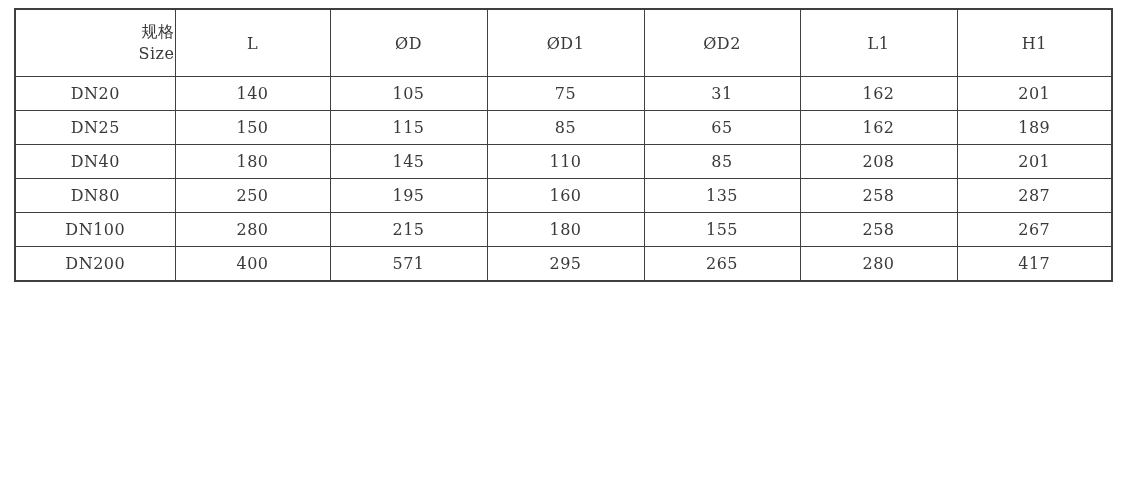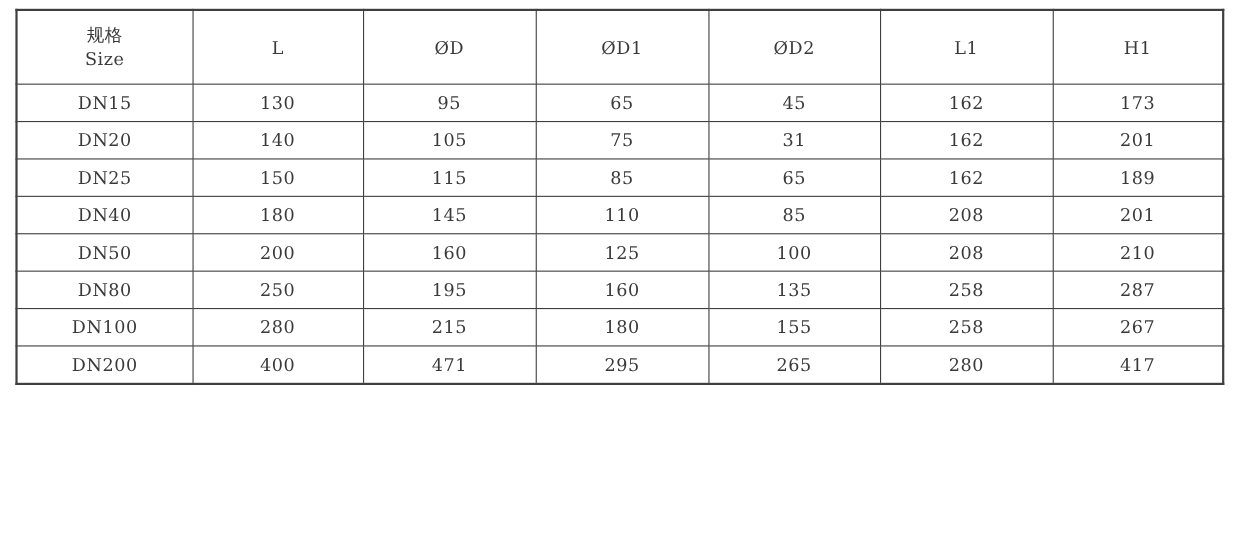--- a/index.html
+++ b/index.html
@@ -37,20 +37,21 @@
     background: #ffffff;
   }
   table.spec-table thead th {
     height: 66px;
   }
   table.spec-table tbody td {
     height: 33px;
   }
   .size-header-line {
     line-height: 1.35;
+    text-align: right;
   }
 </style>
 </head>
 <body>
 
 <div class="table-wrap">
   <table class="spec-table">
     <colgroup>
       <col style="width:160px">
       <col style="width:155px">
@@ -69,29 +70,20 @@
         <th>L</th>
         <th>ØD</th>
         <th>ØD1</th>
         <th>ØD2</th>
         <th>L1</th>
         <th>H1</th>
       </tr>
     </thead>
     <tbody id="spec-tbody">
         <tr>
-          <td>DN15</td>
-          <td>130</td>
-          <td>95</td>
-          <td>65</td>
-          <td>45</td>
-          <td>162</td>
-          <td>173</td>
-        </tr>
-        <tr>
           <td>DN20</td>
           <td>140</td>
           <td>105</td>
           <td>75</td>
           <td>31</td>
           <td>162</td>
           <td>201</td>
         </tr>
         <tr>
           <td>DN25</td>
@@ -105,50 +97,41 @@
         <tr>
           <td>DN40</td>
           <td>180</td>
           <td>145</td>
           <td>110</td>
           <td>85</td>
           <td>208</td>
           <td>201</td>
         </tr>
         <tr>
-          <td>DN50</td>
-          <td>200</td>
-          <td>160</td>
-          <td>125</td>
-          <td>100</td>
-          <td>208</td>
-          <td>210</td>
-        </tr>
-        <tr>
           <td>DN80</td>
           <td>250</td>
           <td>195</td>
           <td>160</td>
           <td>135</td>
           <td>258</td>
           <td>287</td>
         </tr>
         <tr>
           <td>DN100</td>
           <td>280</td>
           <td>215</td>
           <td>180</td>
           <td>155</td>
           <td>258</td>
           <td>267</td>
         </tr>
         <tr>
           <td>DN200</td>
           <td>400</td>
-          <td>471</td>
+          <td>571</td>
           <td>295</td>
           <td>265</td>
           <td>280</td>
           <td>417</td>
         </tr>
       </tbody>
   </table>
 </div>
 
 </body></html>

